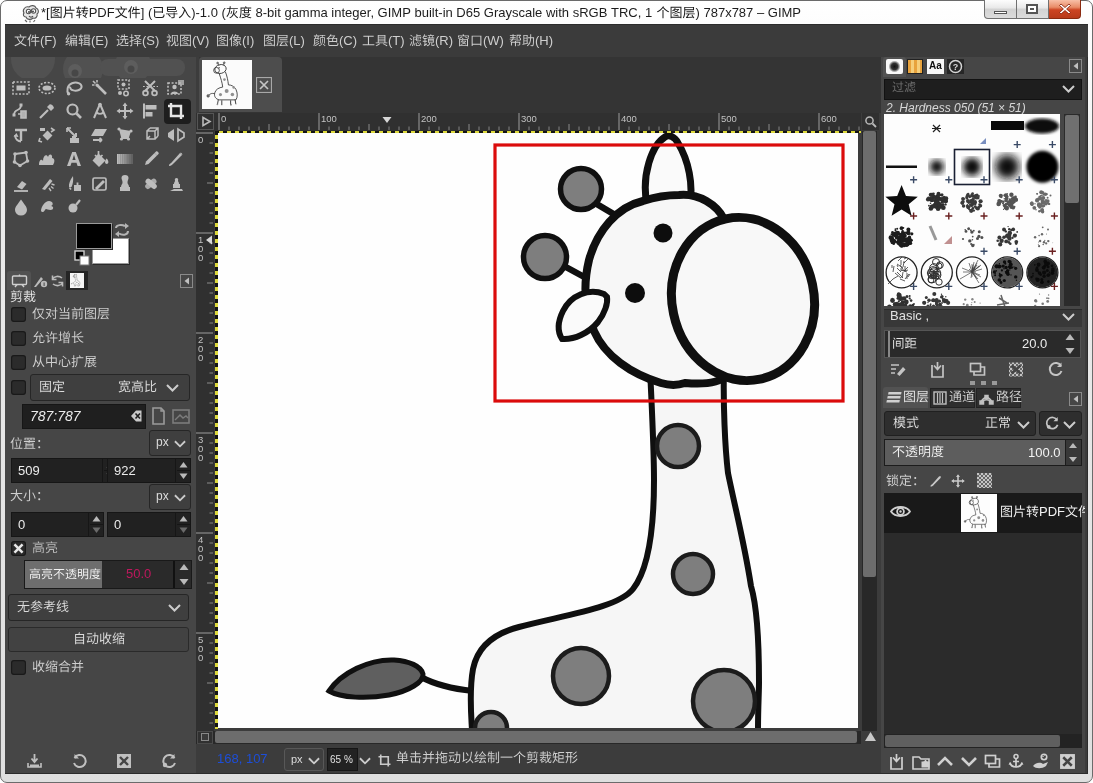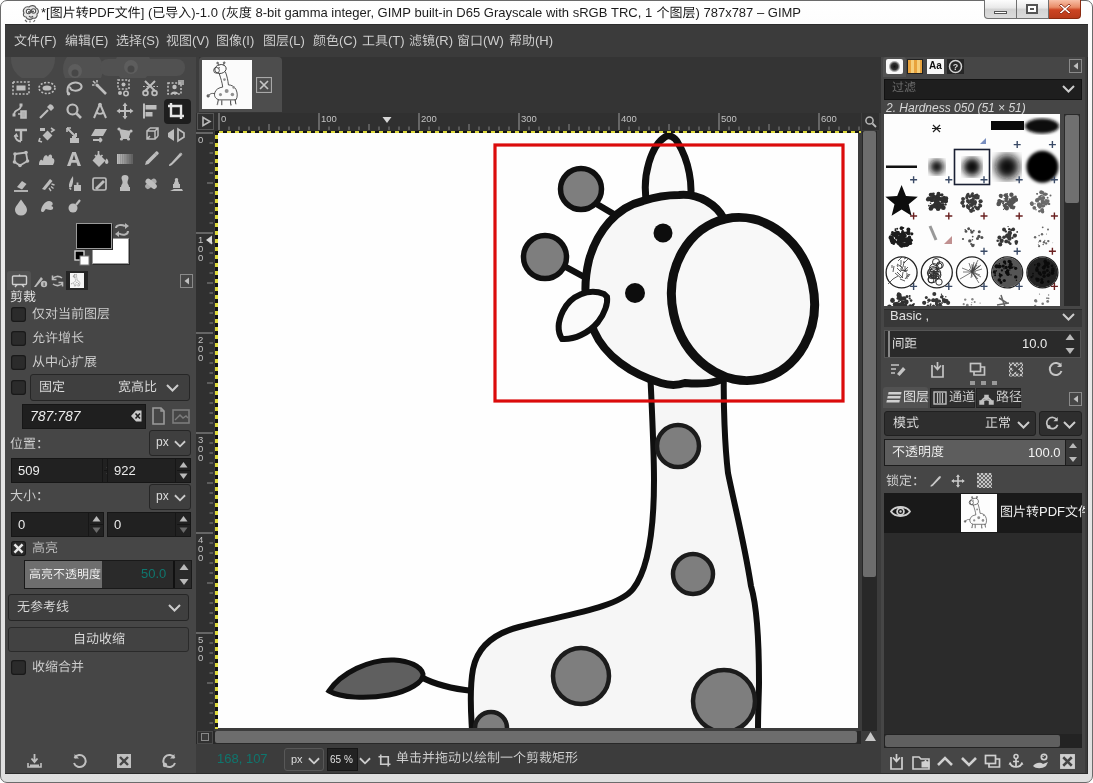--- a/index.html
+++ b/index.html
@@ -702,21 +702,21 @@
 <div style="position:absolute;left:29px;top:568px;">
       <svg width="73" height="14" style="display:block;overflow:visible;color:#f2f2f2" fill="#f2f2f2">
         <use href="#g9AD8" transform="translate(0.0,10.3) scale(12)"></use>
         <use href="#g4EAE" transform="translate(12.0,10.3) scale(12)"></use>
         <use href="#g4E0D" transform="translate(24.0,10.3) scale(12)"></use>
         <use href="#g900F" transform="translate(36.0,10.3) scale(12)"></use>
         <use href="#g660E" transform="translate(48.0,10.3) scale(12)"></use>
         <use href="#g5EA6" transform="translate(60.0,10.3) scale(12)"></use>
       </svg>
     </div>
-<div class="abs" style="left:141px;top:566px;font-size:13px;color:#0f766e">50.0</div>
+<div class="abs" style="left:126px;top:566px;font-size:13px;color:#be185d">50.0</div>
 <svg class="abs" style="left:178px;top:563px" width="12" height="23" viewBox="0 0 12 23">
       <path d="M6,1 L10.5,7 H1.5 Z" fill="#b9b9b9"></path>
       <path d="M6,22 L10.5,16 H1.5 Z" fill="#b9b9b9"></path>
     </svg>
 <div class="abs" style="left:8px;top:594px;width:181px;height:27px;background:#3f3f3f;border:1px solid #262626;border-radius:3px"></div>
 <div style="position:absolute;left:17px;top:600px;">
       <svg width="53" height="15" style="display:block;overflow:visible;color:#dcdcdc" fill="#dcdcdc">
         <use href="#g65E0" transform="translate(0.0,11.2) scale(13)"></use>
         <use href="#g53C2" transform="translate(13.0,11.2) scale(13)"></use>
         <use href="#g8003" transform="translate(26.0,11.2) scale(13)"></use>
@@ -949,21 +949,21 @@
     </svg>
 <div class="abs" style="left:862px;top:131px;width:15px;height:600px;background:#282828"></div>
 <div class="abs" style="left:863px;top:131px;width:13px;height:446px;background:#6d6d6d;border-radius:2px"></div>
 <div class="abs" style="left:196px;top:731px;width:665px;height:13px;background:#282828"></div>
 <div class="abs" style="left:197px;top:731px;width:16px;height:13px;background:#303030;border:1px solid #4a4a4a"></div>
 <div class="abs" style="left:201px;top:733px;width:8px;height:8px;border:1.5px solid #888;background:#3a3a3a"></div>
 <div class="abs" style="left:215px;top:731px;width:642px;height:12px;background:#6d6d6d;border-radius:2px"></div>
 <svg class="abs" style="left:864px;top:731px" width="13" height="12" viewBox="0 0 13 12">
       <path d="M6.5,1 L12,10 H1 Z" fill="#c9c9c9"></path>
     </svg>
-<div class="abs" style="left:217px;top:751px;font-size:13px;color:#0f766e">168, 107</div>
+<div class="abs" style="left:217px;top:751px;font-size:13px;color:#1d4ed8">168, 107</div>
 <div class="abs" style="left:284px;top:748px;width:40px;height:23px;background:#3f3f3f;border:1px solid #585858;border-radius:3px"></div>
 <div class="abs" style="left:291px;top:753px;font-size:11px;color:#dcdcdc">px</div>
 <svg class="abs" style="left:308px;top:757px" width="12" height="8" viewBox="0 0 13 8">
       <path d="M1,1 L6.5,6.5 L12,1" stroke="#ccc" stroke-width="2" fill="none"></path>
     </svg>
 <div class="abs" style="left:327px;top:748px;width:31px;height:23px;background:#222;border:1px solid #161616"></div>
 <div class="abs" style="left:330px;top:754px;font-size:10px;color:#e2e2e2">65 %</div>
 <svg class="abs" style="left:359px;top:757px" width="12" height="8" viewBox="0 0 13 8">
       <path d="M1,1 L6.5,6.5 L12,1" stroke="#ccc" stroke-width="2" fill="none"></path>
     </svg>
@@ -1837,21 +1837,21 @@
     </svg>
 <div class="abs" style="left:884px;top:330px;width:197px;height:28px;background:#2a2a2a;border:1px solid #555">
 <div style="position:absolute;left:3px;top:0;width:2px;height:26px;background:#888"></div>
     </div>
 <div style="position:absolute;left:892px;top:337px;">
       <svg width="26" height="15" style="display:block;overflow:visible;color:#e8e8e8" fill="#e8e8e8">
         <use href="#g95F4" transform="translate(0.0,10.8) scale(12.5)"></use>
         <use href="#g8DDD" transform="translate(12.5,10.8) scale(12.5)"></use>
       </svg>
     </div>
-<div class="abs" style="left:1022px;top:336px;font-size:13px;color:#ececec">10.0</div>
+<div class="abs" style="left:1022px;top:336px;font-size:13px;color:#ececec">20.0</div>
 <svg class="abs" style="left:1064px;top:333px" width="12" height="22" viewBox="0 0 12 22">
       <path d="M6,1 L10.5,7 H1.5 Z" fill="#b9b9b9"></path>
       <path d="M6,21 L10.5,15 H1.5 Z" fill="#b9b9b9"></path>
     </svg>
 <svg class="abs" style="left:890px;top:362px" width="17" height="15" viewBox="0 0 17 15" stroke="#c4c4c4" fill="none">
 <path d="M1,3 h8 M1,7 h5 M1,11 h4" stroke-width="1.6"></path>
       <path d="M7,12 L13,5 L15.5,7.5 L9.5,14 Z" fill="#c4c4c4" stroke="none"></path>
     </svg>
 <svg class="abs" style="left:930px;top:361px" width="15" height="17" viewBox="0 0 15 17" fill="none" stroke="#c4c4c4">
       <path d="M2,4 v12 h11 v-12" stroke-width="1.7"></path>

